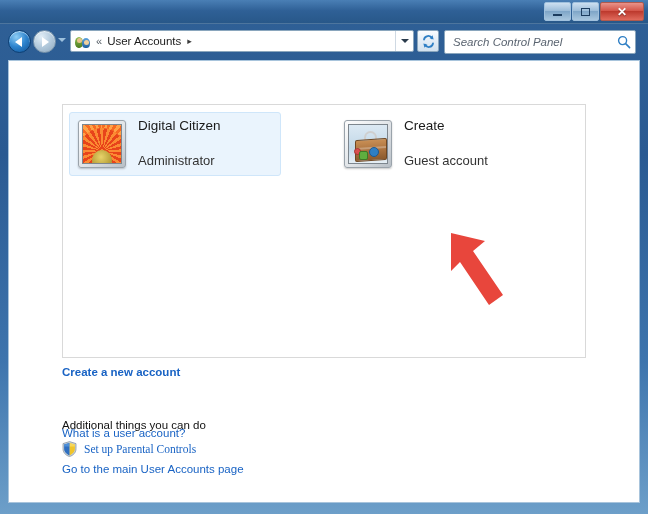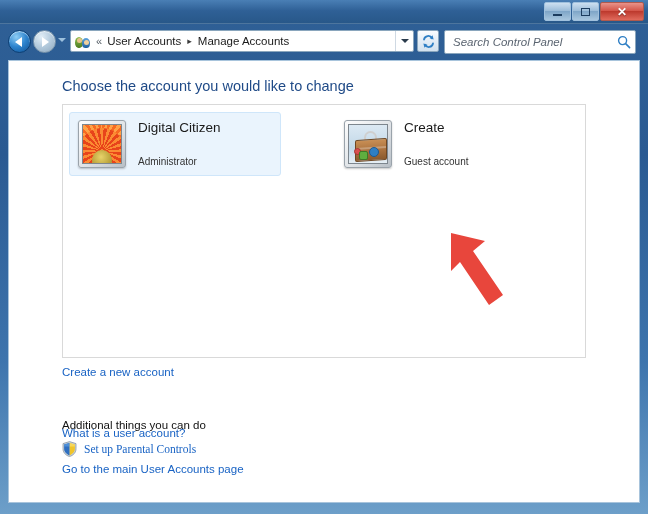--- a/index.html
+++ b/index.html
@@ -385,36 +385,36 @@
     background: #d94f4f; border: 1px solid #a53232;
   }
 
   .account-text { display: flex; flex-direction: column; justify-content: center; }
   .account-name {
     font-size: 13.5px;
     color: #1a1a1a;
     line-height: 1.25;
   }
   .account-role {
-    font-size: 10px;
+    font-size: 13px;
     color: #333333;
     line-height: 1.3;
     margin-top: 18px;
   }
 
   
   .cp-link {
     position: absolute;
     font-size: 11.5px;
     color: #1963c4;
     cursor: pointer;
     white-space: nowrap;
   }
 
-  #link-create { left: 53px; top: 305px; }
+  #link-create { left: 53px; top: 305px; font-weight: bold; }
   #link-what   { left: 53px; top: 325px; margin-top: 41px; }
 
   #additional-heading {
     position: absolute;
     left: 53px; top: 358px;
     font-size: 11.5px;
     font-weight: normal;
     color: #111111;
     white-space: nowrap;
   }
@@ -486,21 +486,20 @@
           <div class="p1">
               <div class="p1h"></div>
             </div>
           <div class="p2">
               <div class="p2h"></div>
             </div>
         </div>
         <span class="bc-chevrons">«</span>
         <span class="bc-item">User Accounts</span>
         <span class="bc-sep">▸</span>
-        <span class="bc-item">Manage Accounts</span>
       </div>
       <div id="address-dropdown">
         <div class="caret"></div>
       </div>
     </div>
 
     <div id="refresh-button">
       <svg width="15" height="15" viewBox="0 0 15 15">
         <path d="M3 5.5 A4.3 4.3 0 0 1 11 4.2" stroke="#2f7fc4" stroke-width="1.8" fill="none" stroke-linecap="round"></path>
         <polygon points="11.6,1.2 12.6,5.4 8.6,4.3" fill="#2f7fc4"></polygon>
@@ -513,21 +512,20 @@
       <input id="search-input" type="text" placeholder="Search Control Panel" style="">
       <svg id="search-icon" viewBox="0 0 14 14">
         <circle cx="5.6" cy="5.6" r="4" stroke="#2f7fc4" stroke-width="1.4" fill="none"></circle>
         <line x1="8.6" y1="8.6" x2="12.6" y2="12.6" stroke="#2f7fc4" stroke-width="1.6" stroke-linecap="round"></line>
       </svg>
     </div>
   </div>
 
   <div id="content-area">
 
-    <div id="page-title">Choose the account you would like to change</div>
 
     <div id="accounts-panel">
 
       <div class="account-tile" id="account-tile-0">
         <div class="avatar">
           <div class="avatar-inner av-flower">
             <div class="petals"></div>
             <div class="petals2"></div>
             <div class="center"></div>
           </div>

